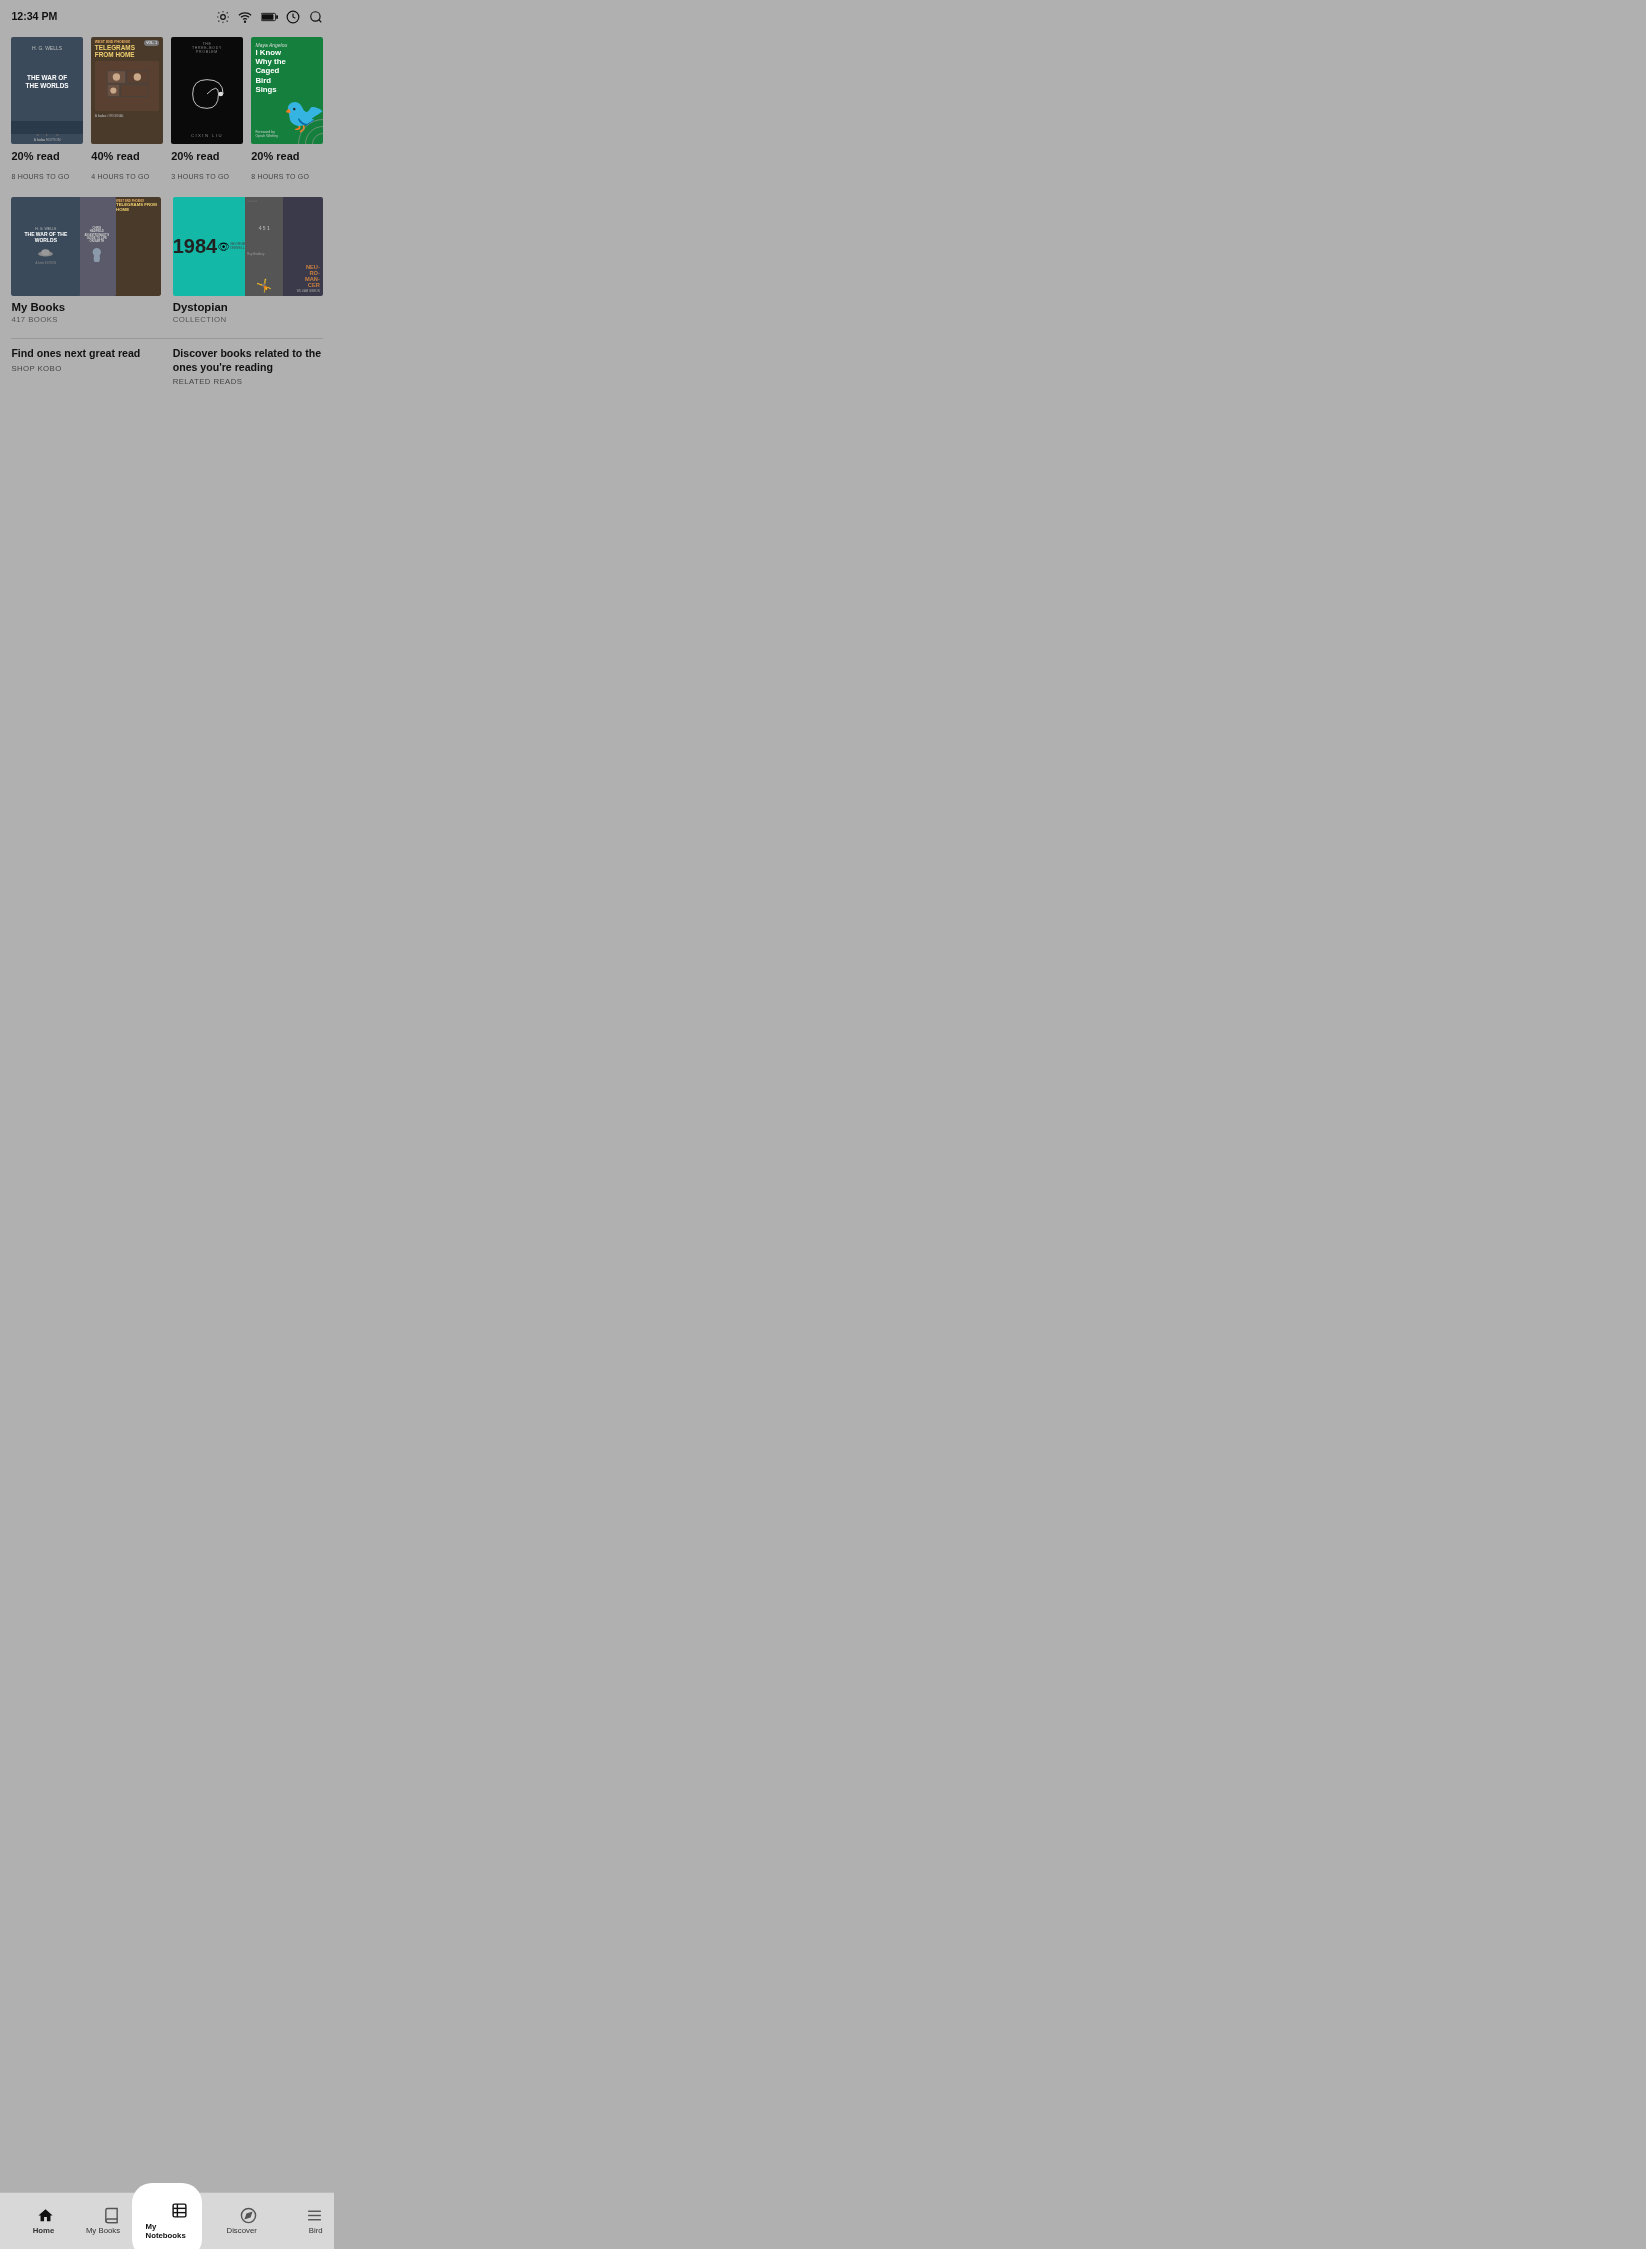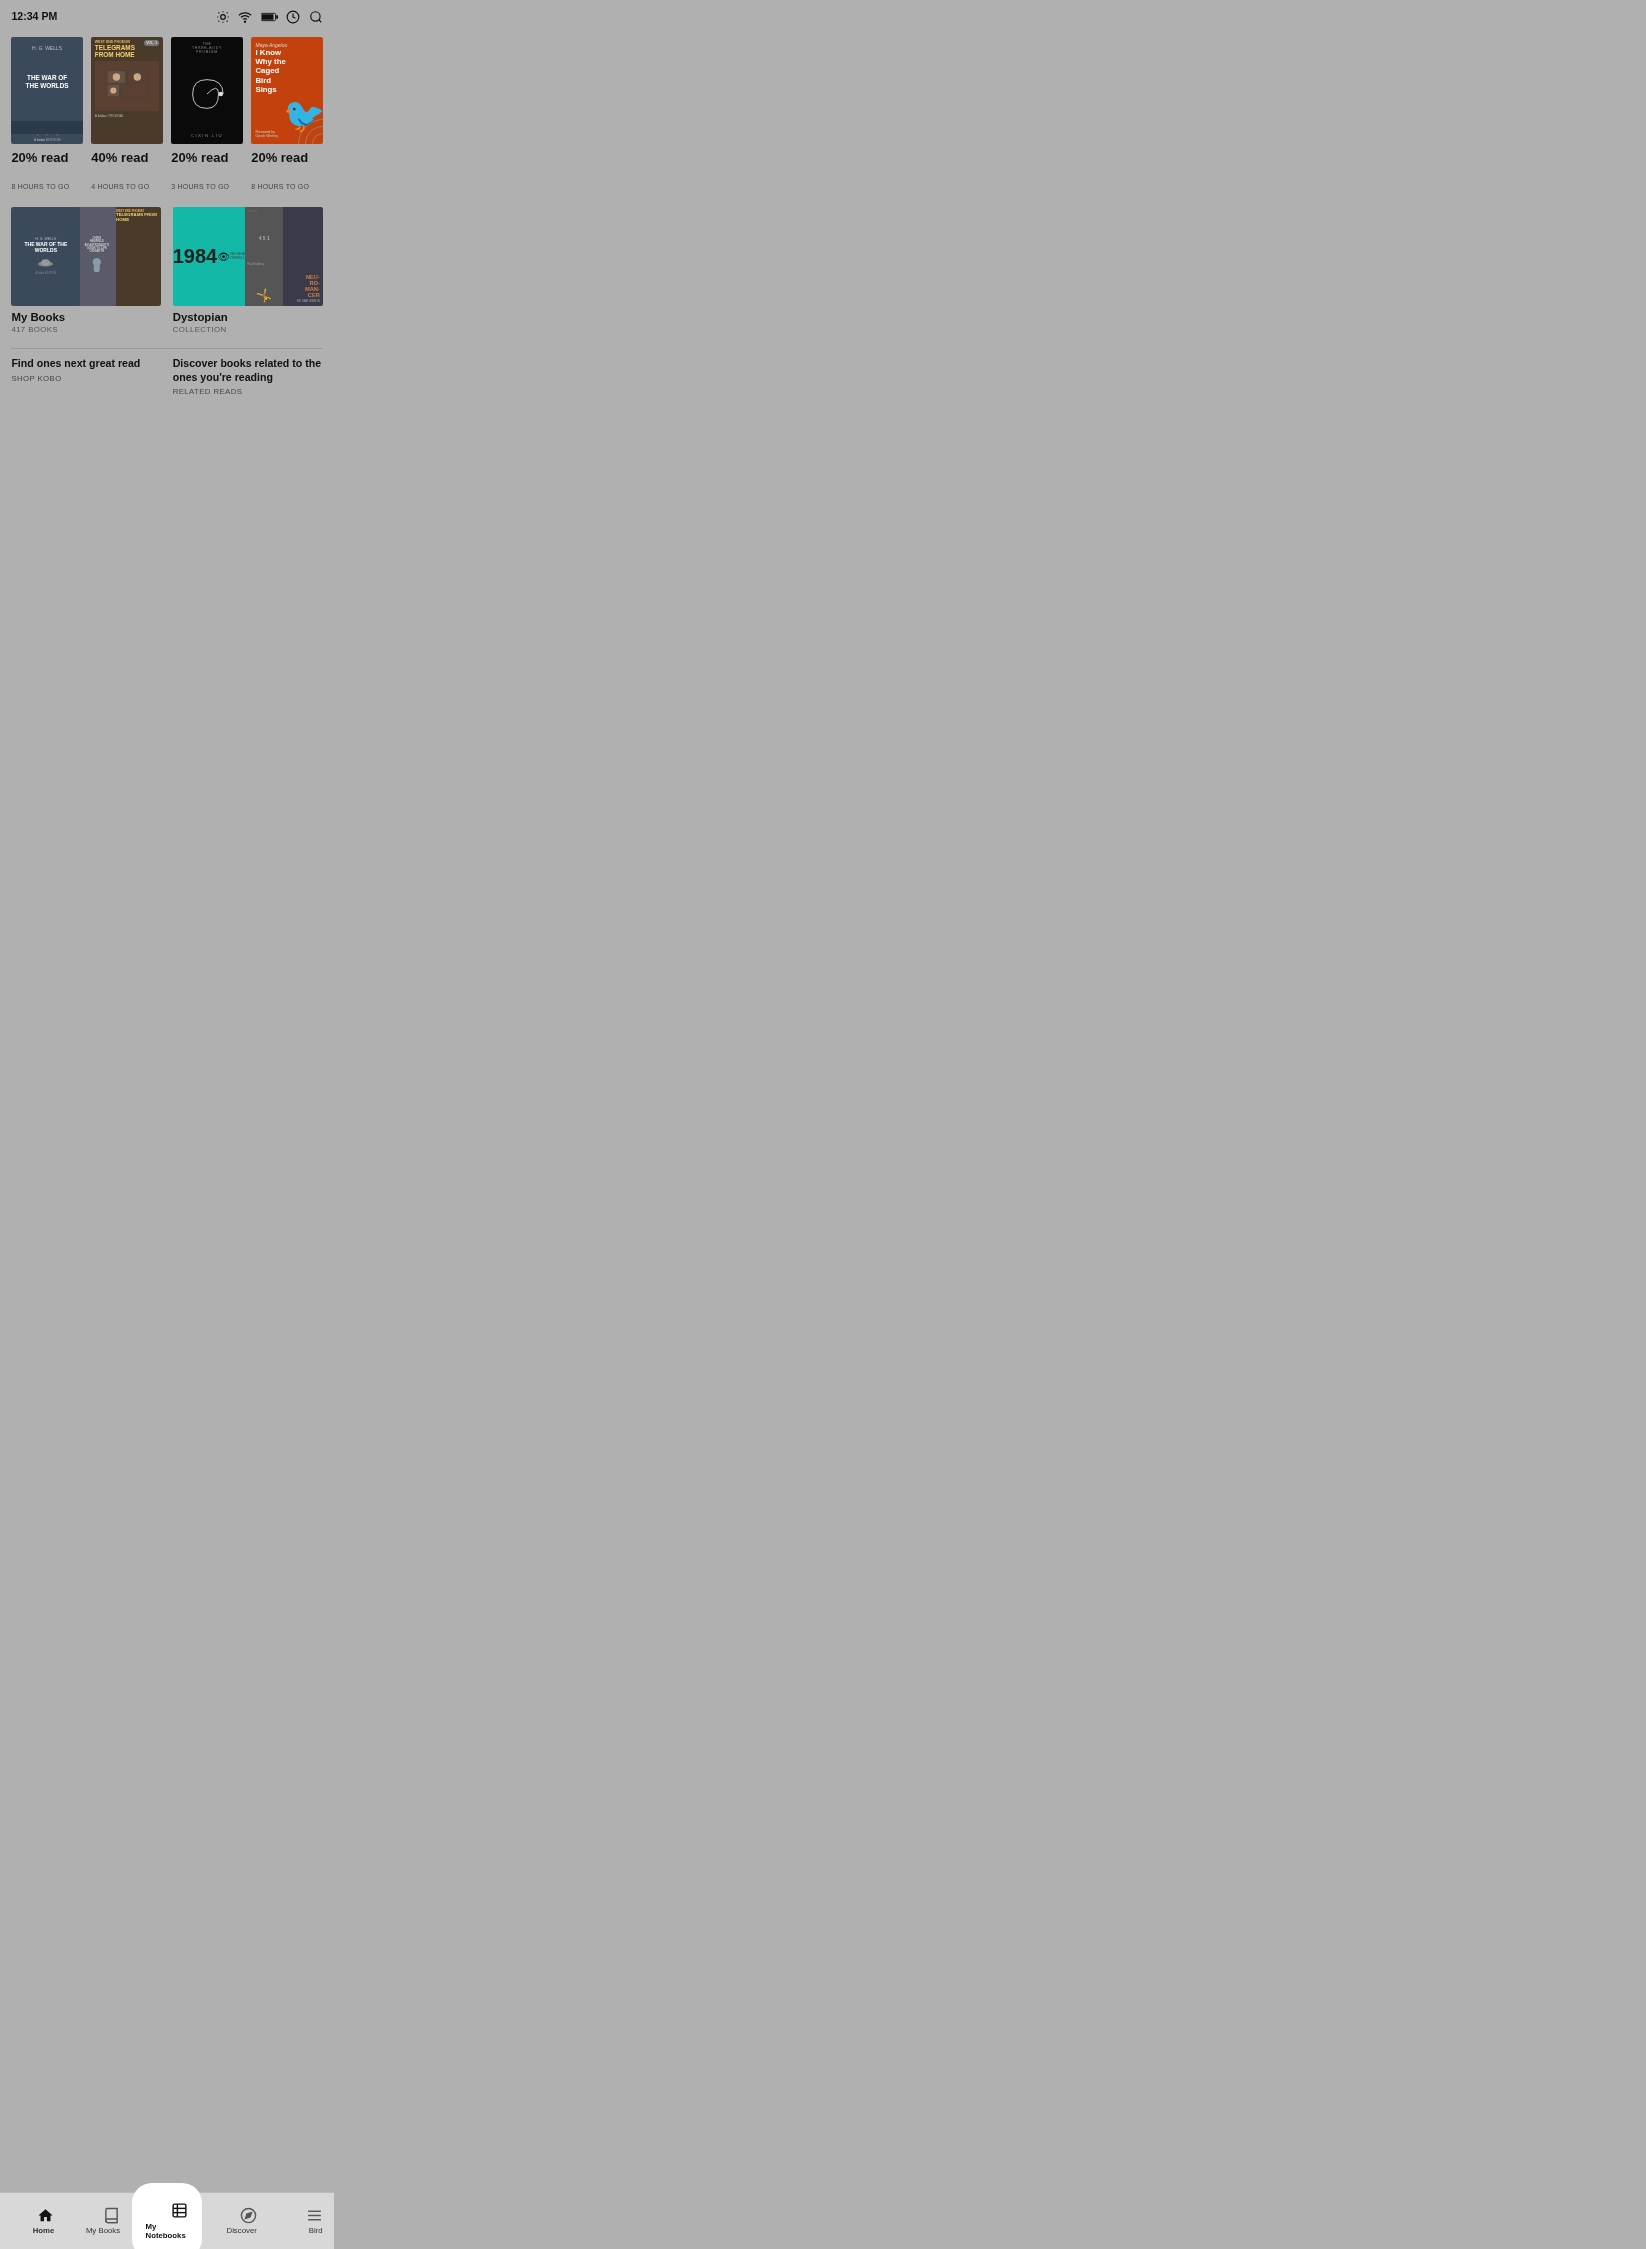--- a/index.html
+++ b/index.html
@@ -63,24 +63,24 @@
       background: #3a4a5a;
       display: flex;
       flex-direction: column;
       align-items: center;
       justify-content: space-between;
       padding: 5.7px 4.3px 4.3px;
       position: relative;
     }
 
     .book-progress {
-      font-size: 13px;
+      font-size: 11px;
       font-weight: 600;
       color: #111;
-      margin-bottom: 18px;
+      margin-bottom: 11px;
     }
     .book-time {
       font-size: 7px;
       color: #444;
       text-transform: uppercase;
       letter-spacing: 0.2px;
     }
 
     
     .collections-row {
@@ -332,21 +332,21 @@
             <circle cx="64" cy="40" r="4" fill="#ddd"></circle>
           </svg>
         </div>
         <div style="color:#888;font-size:4.3px;letter-spacing:1.4px;text-transform:uppercase;">CIXIN LIU</div>
       </div>
       <div class="book-progress">20% read</div>
       <div class="book-time">3 HOURS TO GO</div>
     </div>
 
     <div class="book-item">
-      <div class="book-cover" style="background:#c2410c;display:flex;flex-direction:column;padding:5px 4.3px;position:relative;overflow:hidden;">
+      <div class="book-cover" style="background:#15803d;display:flex;flex-direction:column;padding:5px 4.3px;position:relative;overflow:hidden;">
         <div style="color:#ddd;font-size:5px;font-style:italic;">Maya Angelou</div>
         <div style="color:#fff;font-size:7.8px;font-weight:700;line-height:1.2;max-width:60%;">I Know Why the Caged Bird Sings</div>
 
         <div style="position:absolute;right:-2.8px;bottom:11.4px;font-size:34px;color:#222;line-height:1;">🐦</div>
 
         <div style="position:absolute;bottom:-7px;right:-7px;">
           <svg width="35" height="35" viewBox="0 0 50 50">
             <circle cx="40" cy="40" r="35" stroke="#8a9a8a" stroke-width="1" fill="none"></circle>
             <circle cx="40" cy="40" r="25" stroke="#8a9a8a" stroke-width="1" fill="none"></circle>
             <circle cx="40" cy="40" r="15" stroke="#8a9a8a" stroke-width="1" fill="none"></circle>

